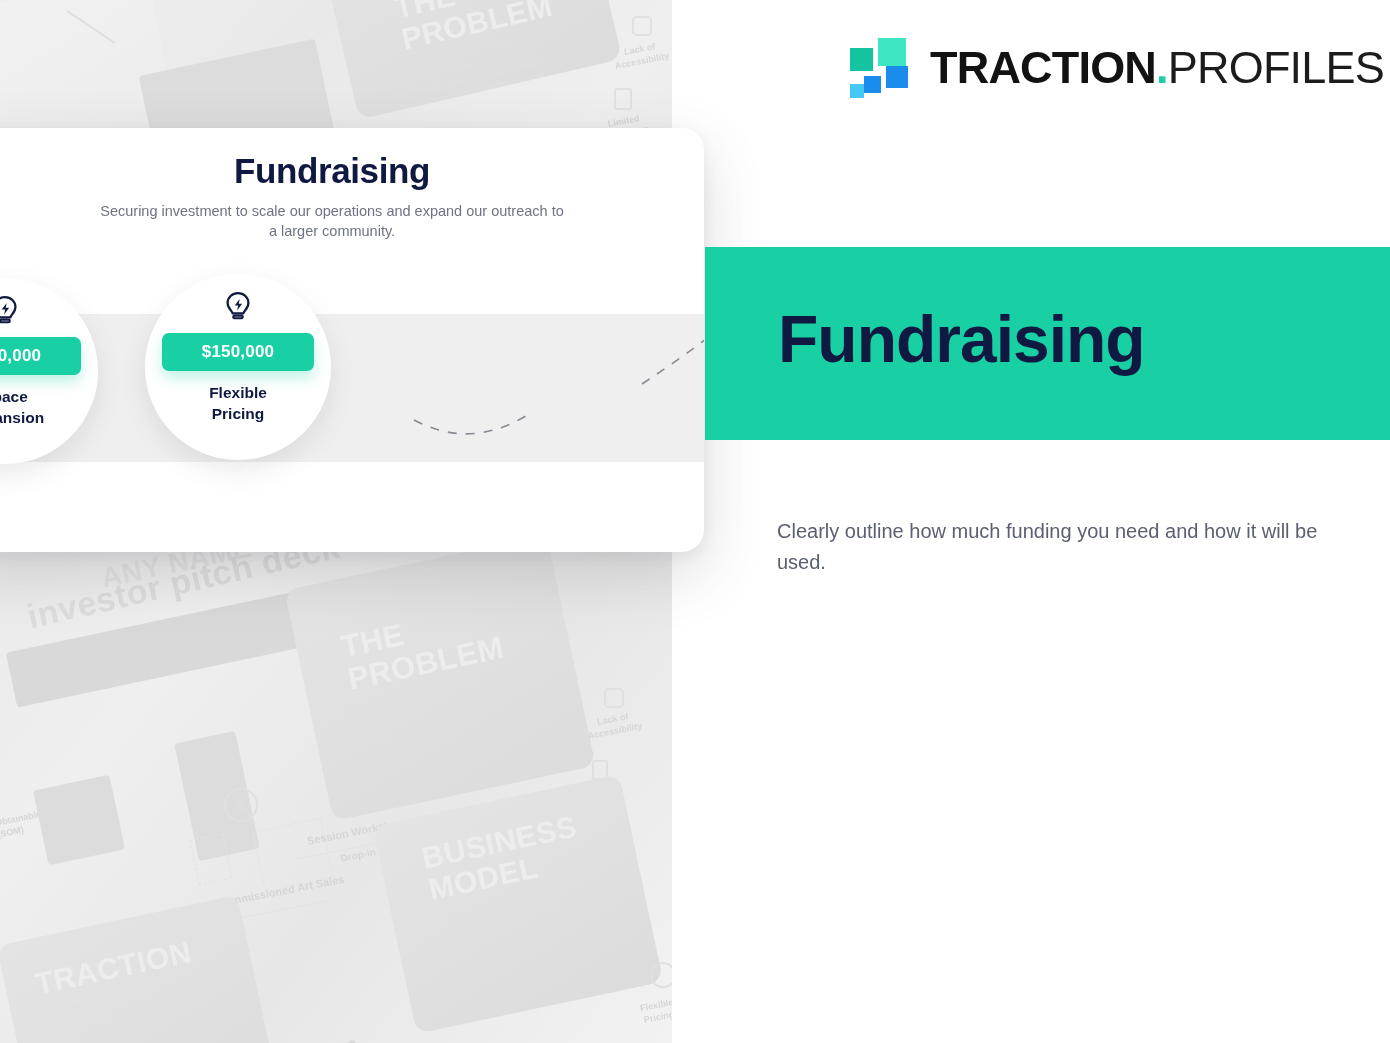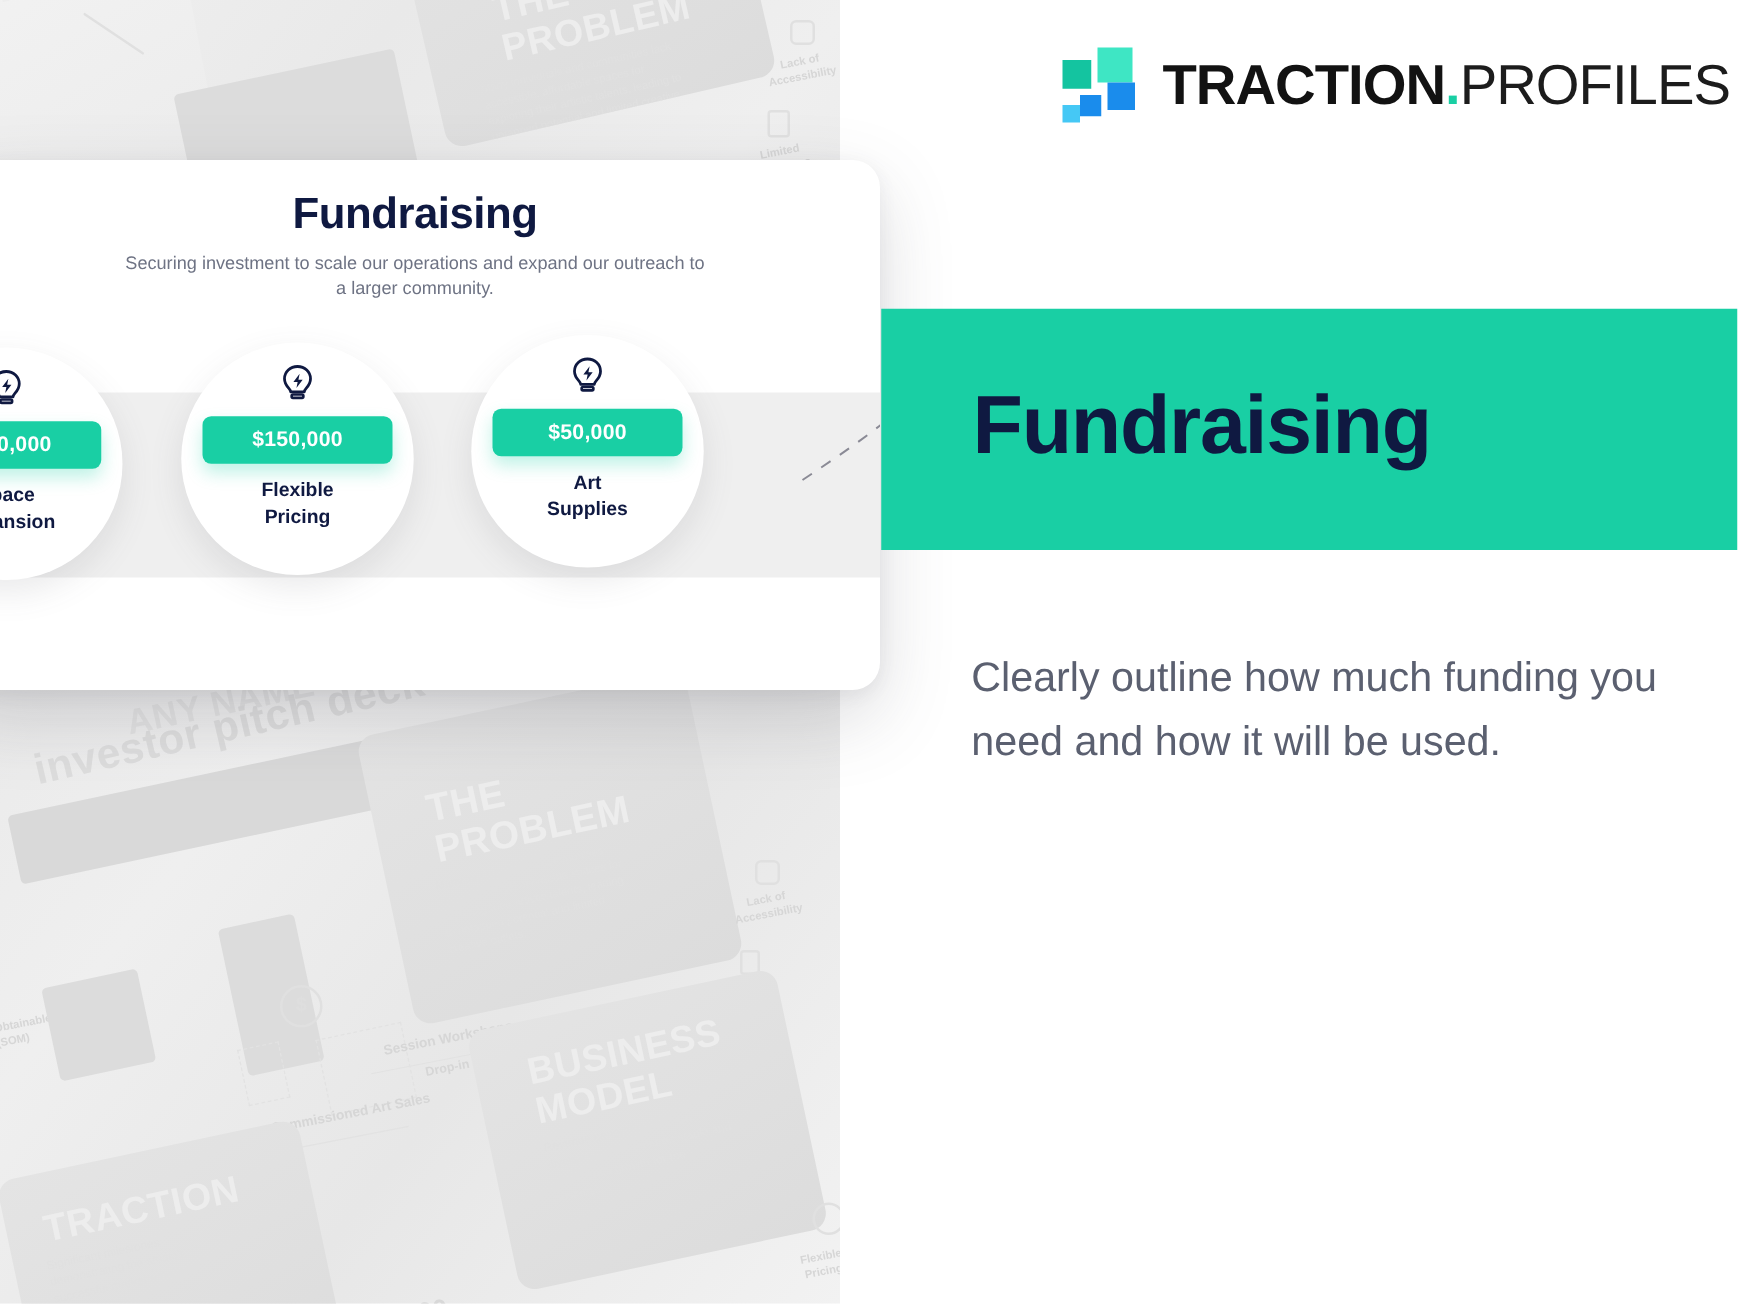--- a/index.html
+++ b/index.html
@@ -100,21 +100,21 @@
     position: absolute; left: 705px; top: 247px; width: 685px; height: 193px;
     background: #19cfa4;
   }
   .banner-title {
     position: absolute; left: 73px; top: 54px;
     font-size: 66px; font-weight: bold; color: #0f1941; letter-spacing: -1px;
   }
 
   .body-copy {
     position: absolute; left: 777px; top: 516px; width: 575px;
-    font-size: 33px; line-height: 1.55; color: #5b6070;
+    font-size: 20px; line-height: 1.55; color: #5b6070;
   }
   .body-copy p + p { margin-top: 36px; }
 </style>
 </head>
 <body>
 
 <div class="stage">
 
   <div class="left-panel">
 
@@ -211,33 +211,20 @@
           <rect x="11.6" y="24.1" width="8.8" height="2.5" rx="1" fill="none" stroke="#0f1941" stroke-width="2"></rect>
           <path d="M17.6 8.4 L12.9 14.6 h3.2 l-0.9 4.6 l4.7 -6.3 h-3.2 z" fill="#0f1941"></path>
         </svg>
         <div class="pill">$150,000</div>
         <div class="node-label">
           <span>Flexible</span><br>
           <span>Pricing</span>
         </div>
       </div>
 
-      <div class="node" style="left:417px; top:-10px;">
-        <svg class="node-icon" viewBox="0 0 32 32">
-          <path d="M16 3 C10.5 3 6.2 7.1 6.2 12.3 c0 3.4 1.8 5.6 3.3 7.2 c0.9 1 1.3 1.7 1.4 2.6 h10.2
-                   c0.1 -0.9 0.5 -1.6 1.4 -2.6 c1.5 -1.6 3.3 -3.8 3.3 -7.2 C25.8 7.1 21.5 3 16 3 Z" fill="none" stroke="#0f1941" stroke-width="2.1" stroke-linejoin="round"></path>
-          <rect x="11.6" y="24.1" width="8.8" height="2.5" rx="1" fill="none" stroke="#0f1941" stroke-width="2"></rect>
-          <path d="M17.6 8.4 L12.9 14.6 h3.2 l-0.9 4.6 l4.7 -6.3 h-3.2 z" fill="#0f1941"></path>
-        </svg>
-        <div class="pill">$50,000</div>
-        <div class="node-label">
-          <span>Art</span><br>
-          <span>Supplies</span>
-        </div>
-      </div>
     </div>
   </div>
 
   <div class="logo-wrap">
     <div class="logo-mark">
       <div class="logo-sq" style="left:0px; top:10px; width:23px; height:23px; background:#14c4a0;"></div>
       <div class="logo-sq" style="left:28px; top:0px; width:28px; height:28px; background:#3ee6c4;"></div>
       <div class="logo-sq" style="left:14px; top:38px; width:17px; height:17px; background:#1a8cec;"></div>
       <div class="logo-sq" style="left:36px; top:28px; width:22px; height:22px; background:#1a8cec;"></div>
       <div class="logo-sq" style="left:0px; top:46px; width:14px; height:14px; background:#45c8f5;"></div>

